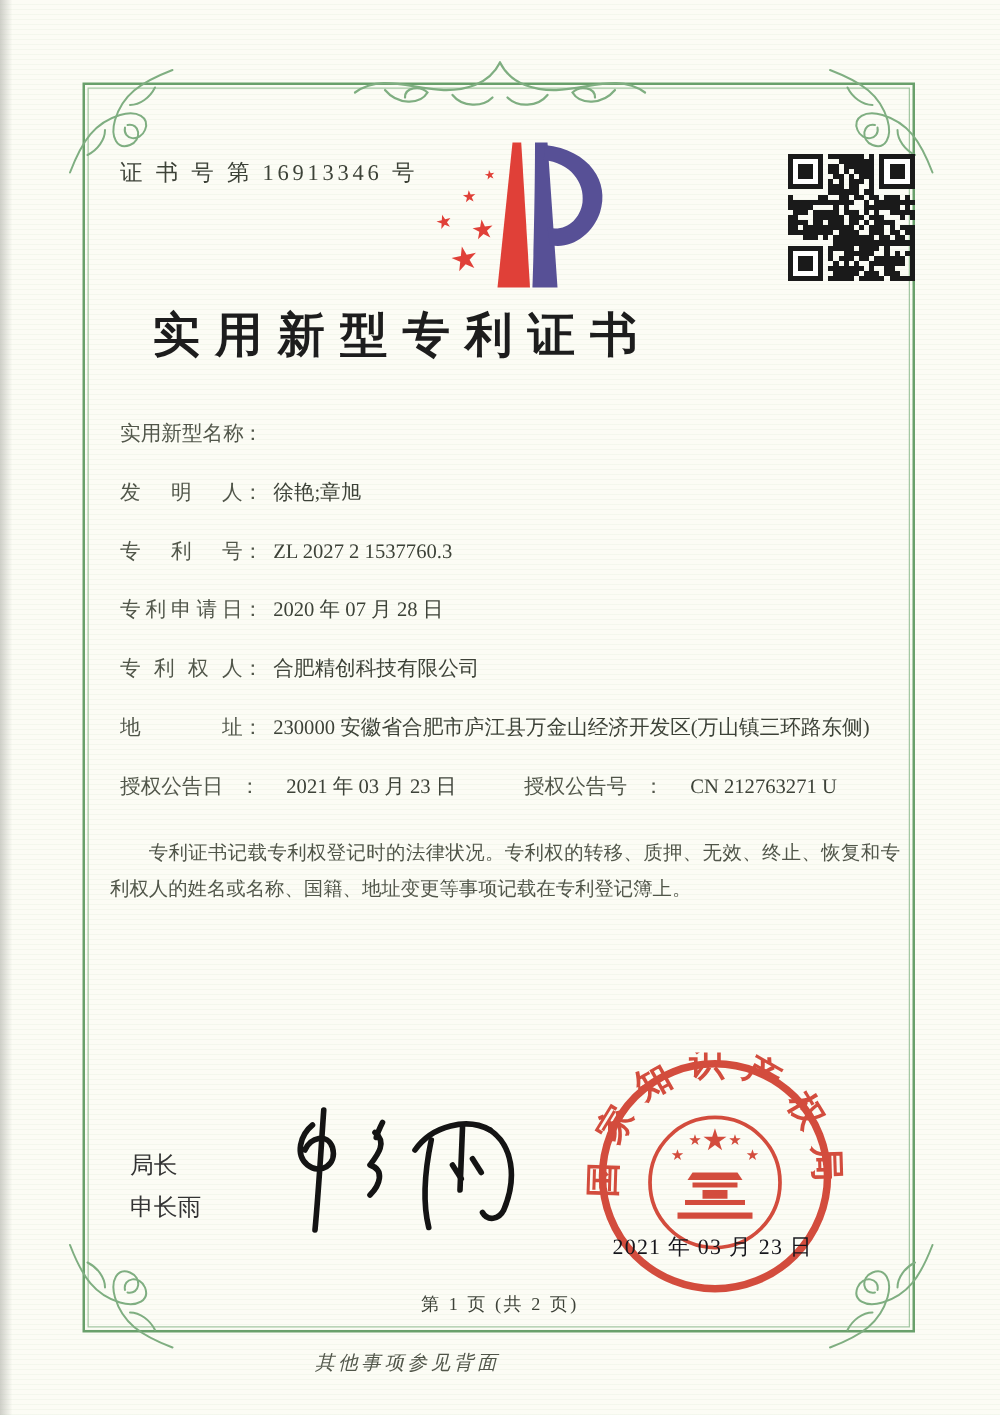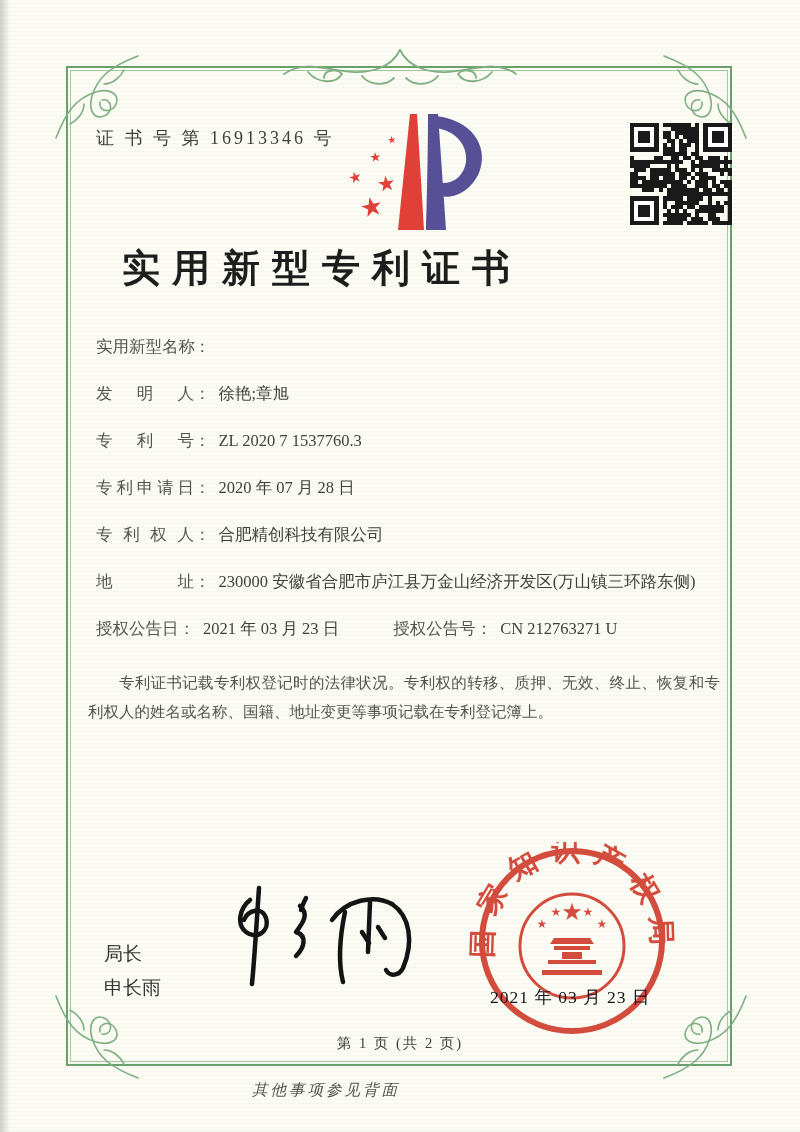--- a/index.html
+++ b/index.html
@@ -51,30 +51,30 @@
     font-size:38px;font-weight:bold;letter-spacing:12px;color:#1d1d1d;}
 
   .fields{position:absolute;left:96px;top:334px;width:622px;
     font-size:16.5px;color:var(--olive);line-height:26px;}
   .field-row{display:flex;margin-bottom:21px;}
   .lbl{display:inline-block;width:98px;text-align:justify;text-align-last:justify;
     flex:none;white-space:nowrap;}
   .colon{flex:none;}
   .val{margin-left:8px;color:var(--value-ink);}
   .row-grant{display:flex;}
-  .grant-pair{display:flex;}
+  .grant-pair{display:flex;gap:13px;}
   .grant-pair.second{margin-left:54px;}
   .lbl2{flex:none;white-space:nowrap;}
 
   .body-text{position:absolute;left:88px;top:668px;width:632px;
     font-size:15.5px;line-height:29px;color:var(--olive);text-align:justify;}
   .body-text p{text-indent:2em;}
 
   .officer{position:absolute;left:104px;top:916px;font-size:19px;color:#333;
-    line-height:34px;font-family:"Liberation Sans","DejaVu Sans",sans-serif;margin-top:21px;}
+    line-height:34px;font-family:"Liberation Sans","DejaVu Sans",sans-serif;}
   .signature{position:absolute;left:212px;top:880px;width:220px;height:115px;}
 
   .seal{position:absolute;left:466px;top:842px;width:212px;height:202px;opacity:.9;}
   .seal-date{position:absolute;left:490px;top:985px;font-size:17.5px;color:#16161c;
     letter-spacing:1px;}
 
   .page-num{position:absolute;left:0;top:1034px;width:800px;text-align:center;
     font-size:14.5px;color:var(--value-ink);letter-spacing:2px;}
   .back-note{position:absolute;left:0;top:1080px;width:652px;text-align:center;
     font-size:15.5px;color:var(--olive);letter-spacing:3px;font-style:italic;}
@@ -480,21 +480,21 @@
       <span class="colon">：</span>
   </div>
   <div class="field-row">
     <span class="lbl">发明人</span>
       <span class="colon">：</span>
     <span class="val">徐艳;章旭</span>
   </div>
   <div class="field-row">
     <span class="lbl">专利号</span>
       <span class="colon">：</span>
-    <span class="val">ZL 2020 7 1537760.3</span>
+    <span class="val">ZL 2027 2 1537760.3</span>
   </div>
   <div class="field-row">
     <span class="lbl">专利申请日</span>
       <span class="colon">：</span>
     <span class="val">2020 年 07 月 28 日</span>
   </div>
   <div class="field-row">
     <span class="lbl">专利权人</span>
       <span class="colon">：</span>
     <span class="val">合肥精创科技有限公司</span>

